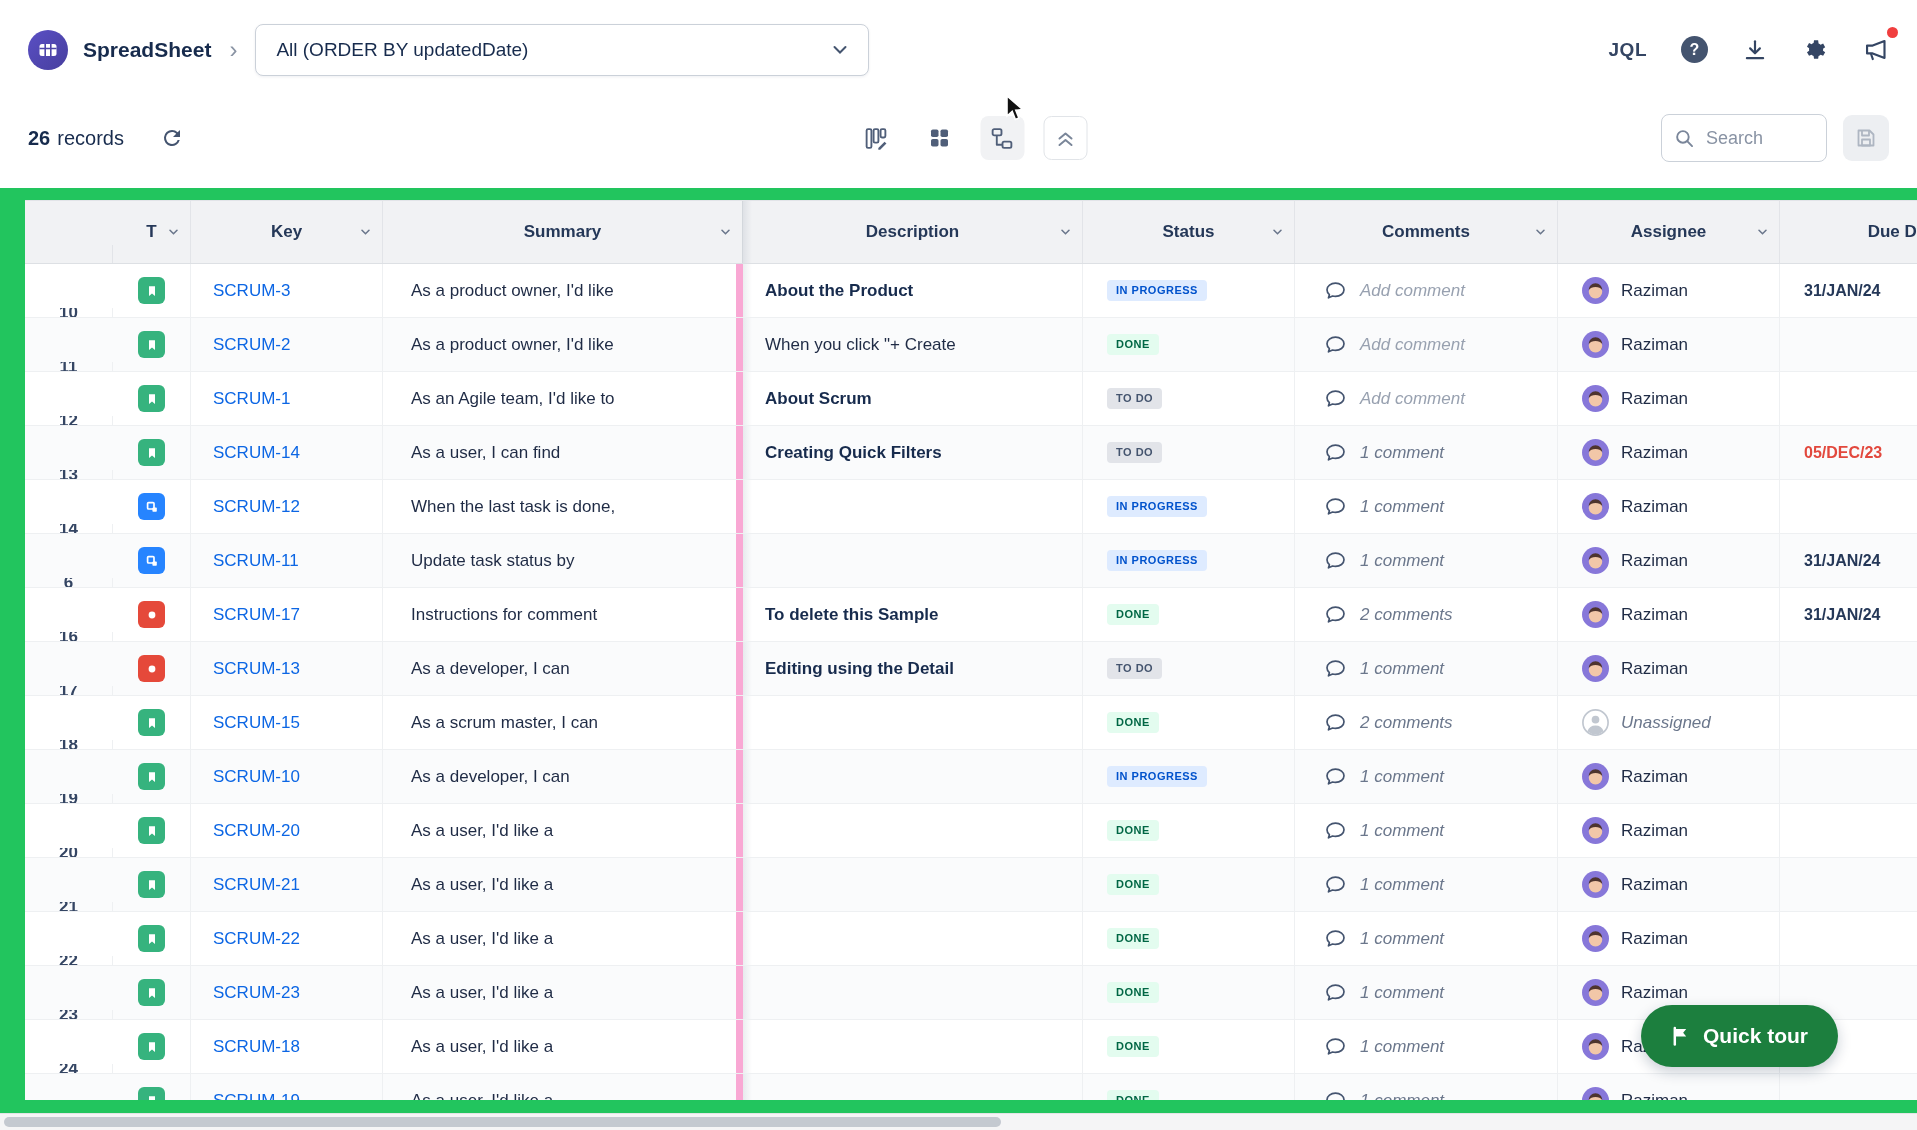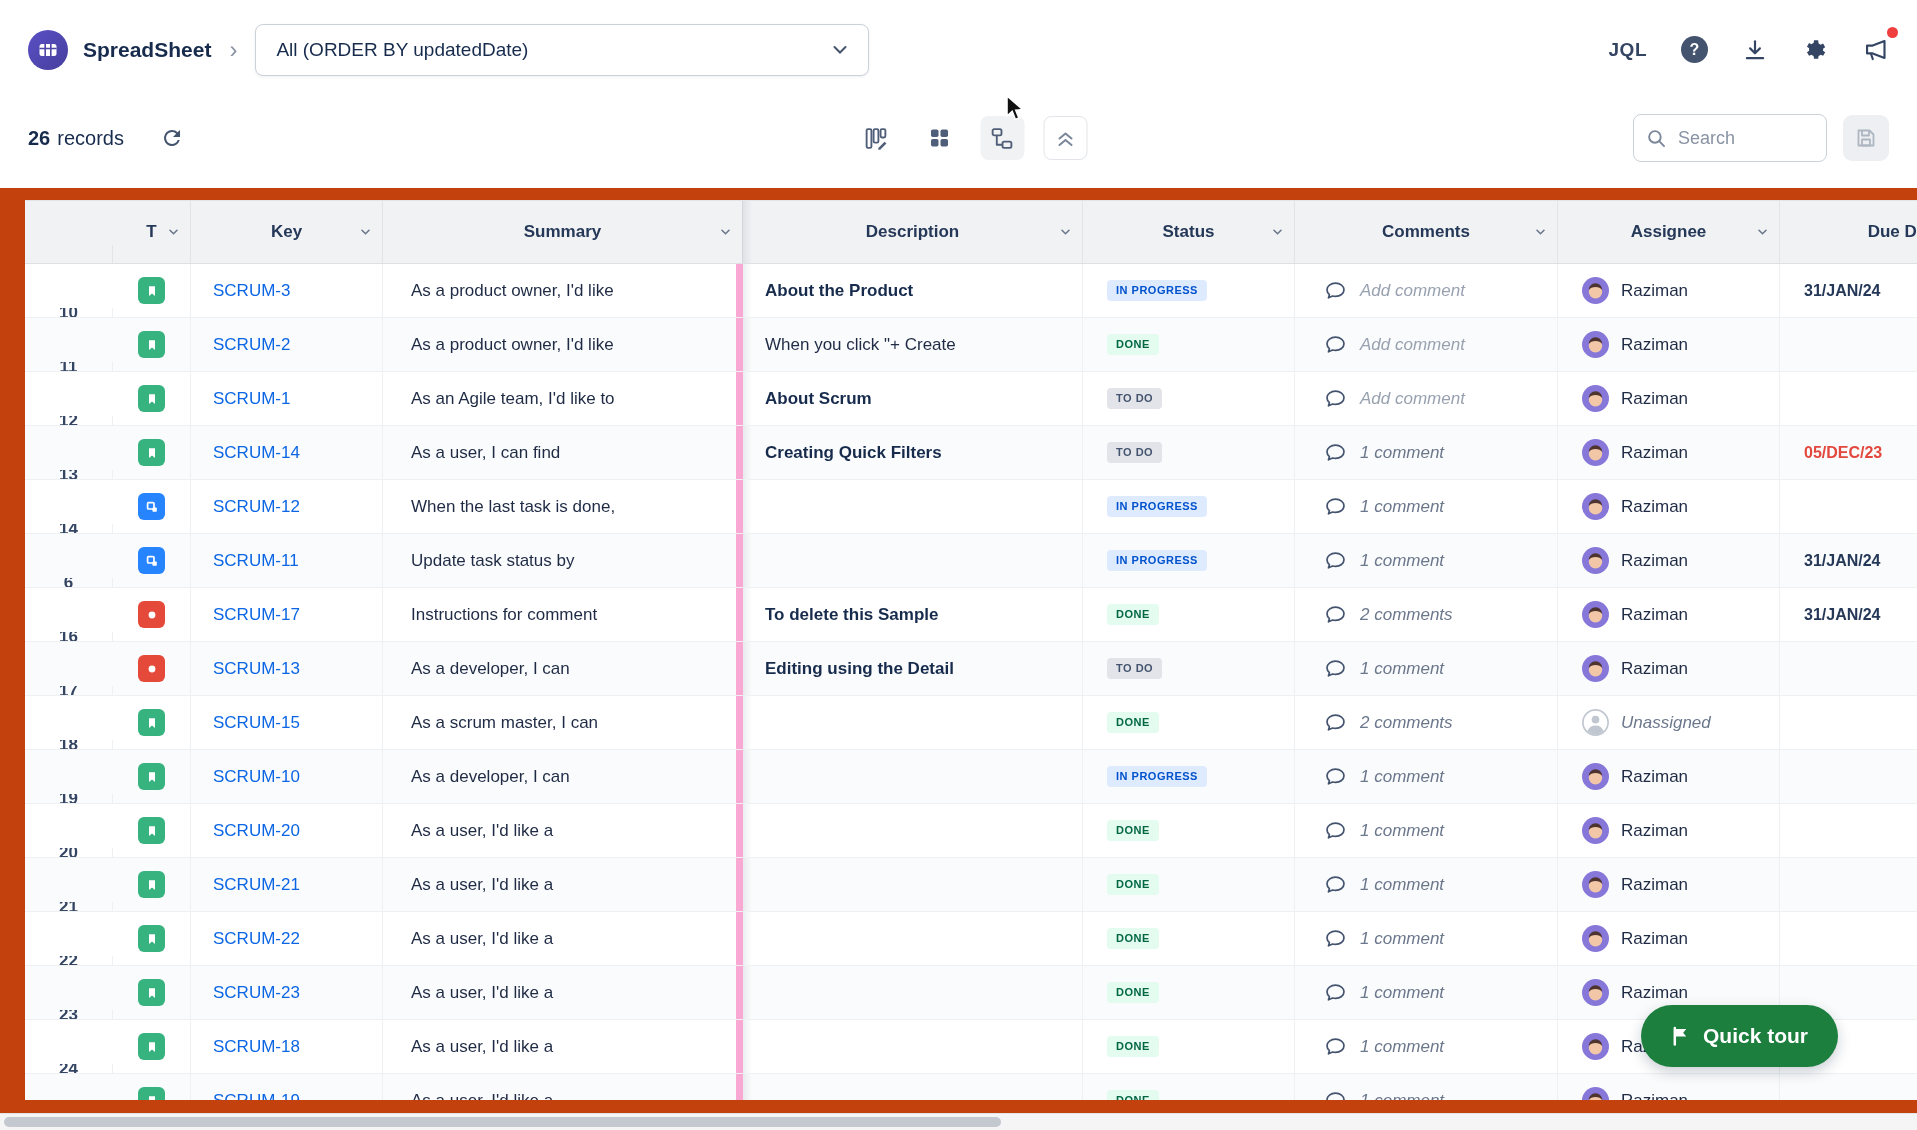--- a/index.html
+++ b/index.html
@@ -1,17 +1,17 @@
 <!DOCTYPE html>
 <html><head>
 <meta charset="utf-8">
 <style>
   html,body{margin:0;padding:0;overflow:hidden;}
   body{font-family:"Liberation Sans",sans-serif;color:#172B4D;background:#fff;}
-  .viewport{position:relative;width:1917px;height:1130px;overflow:hidden;background:#c2410c;}
+  .viewport{position:relative;width:1917px;height:1130px;overflow:hidden;background:#22c55e;}
 
   
   .app-header{position:absolute;top:0;left:0;right:0;height:100px;display:flex;align-items:center;
     padding:0 28px;box-sizing:border-box;background:#fff;border-bottom:1px solid #f0f1f4;}
   .logo{width:40px;height:40px;border-radius:50%;background:linear-gradient(135deg,#5a4fc4,#473f9e);
     display:flex;align-items:center;justify-content:center;flex:0 0 auto;}
   .app-title{margin-left:15px;font-size:21px;font-weight:700;color:#172B4D;}
   .crumb-sep{margin:0 18px;font-size:24px;color:#8A94A4;line-height:1;}
   .view-select{width:614px;height:52px;border:1.5px solid #CBD1D9;border-radius:8px;background:#fff;
     display:flex;align-items:center;padding:0 20px;box-sizing:border-box;font-size:19px;color:#172B4D;
@@ -30,21 +30,21 @@
     padding:0 28px;box-sizing:border-box;background:#fff;}
   .records{display:flex;align-items:baseline;gap:7px;font-size:20px;color:#172B4D;}
   .records .count{font-weight:700;}
   .refresh-btn{margin-left:36px;}
   .view-icons{position:absolute;left:calc(50% + 12px);transform:translateX(-50%);display:flex;gap:19px;align-items:center;}
   .vi-btn{width:44px;height:44px;border-radius:8px;display:flex;align-items:center;justify-content:center;
     background:transparent;border:none;cursor:pointer;padding:0;}
   .vi-btn.active{background:#F1F2F4;}
   .vi-btn.boxed{border:1px solid #E1E4E8;background:#fff;}
   .toolbar-right{margin-left:auto;display:flex;align-items:center;gap:16px;}
-  .search-box{width:194px;height:48px;border:1.5px solid #CBD1D9;border-radius:8px;background:#fff;
+  .search-box{width:166px;height:48px;border:1.5px solid #CBD1D9;border-radius:8px;background:#fff;
     display:flex;align-items:center;padding:0 12px;box-sizing:border-box;gap:9px;}
   .search-box input{border:none;outline:none;width:110px;font-size:18px;font-family:"Liberation Sans",sans-serif;color:#172B4D;background:transparent;}
   .search-box input::placeholder{color:#8993A4;}
   .save-btn{width:46px;height:46px;border-radius:9px;background:#EDEFF2;border:none;display:flex;
     align-items:center;justify-content:center;cursor:pointer;}
 
   
   .table-wrap{position:absolute;top:200px;left:25px;width:1892px;height:900px;overflow:hidden;}
   .grid{width:2005px;}
   .thead{display:flex;height:64px;background:#F1F2F4;border-top:1px solid #E2E4E8;border-bottom:1px solid #DDE0E4;box-sizing:border-box;}

